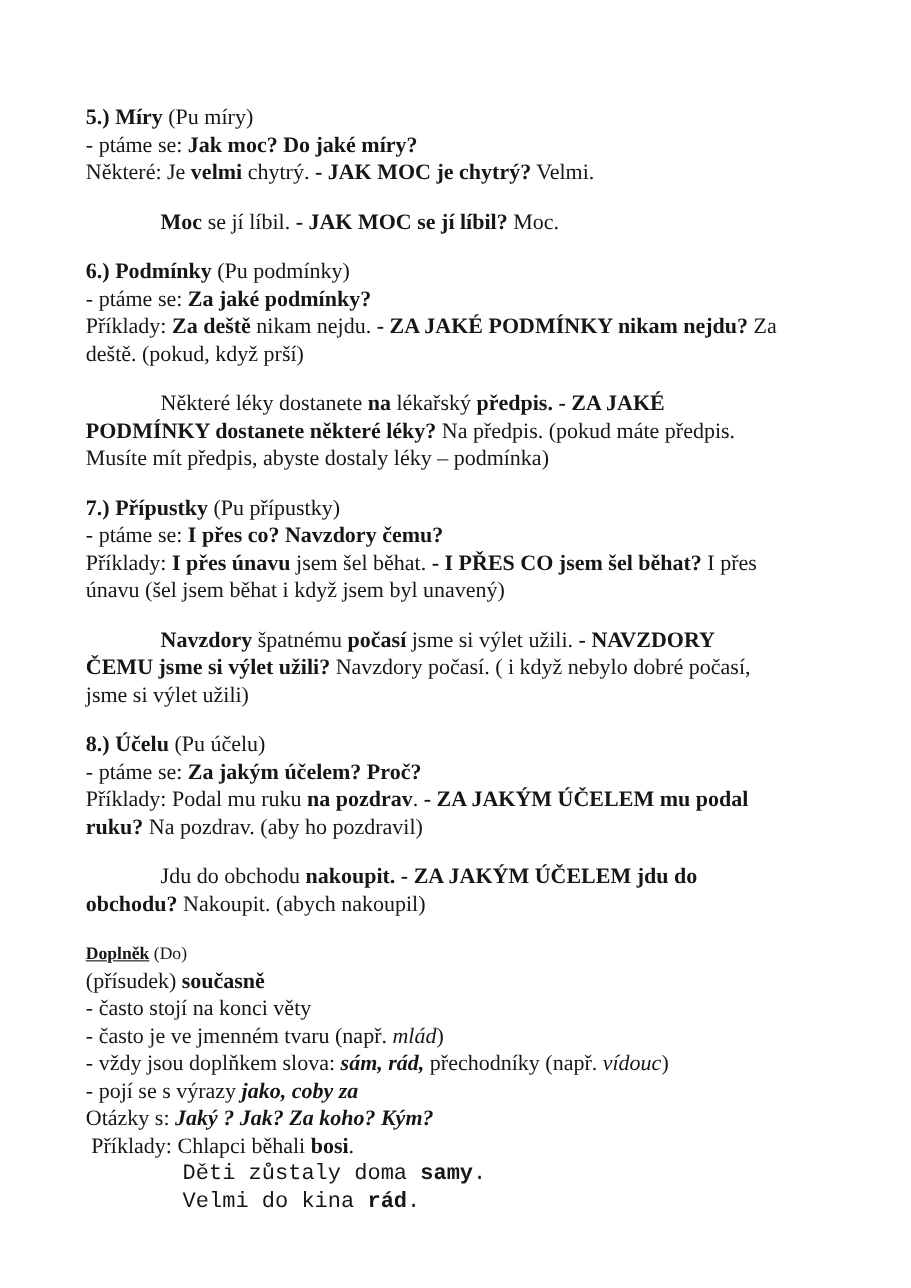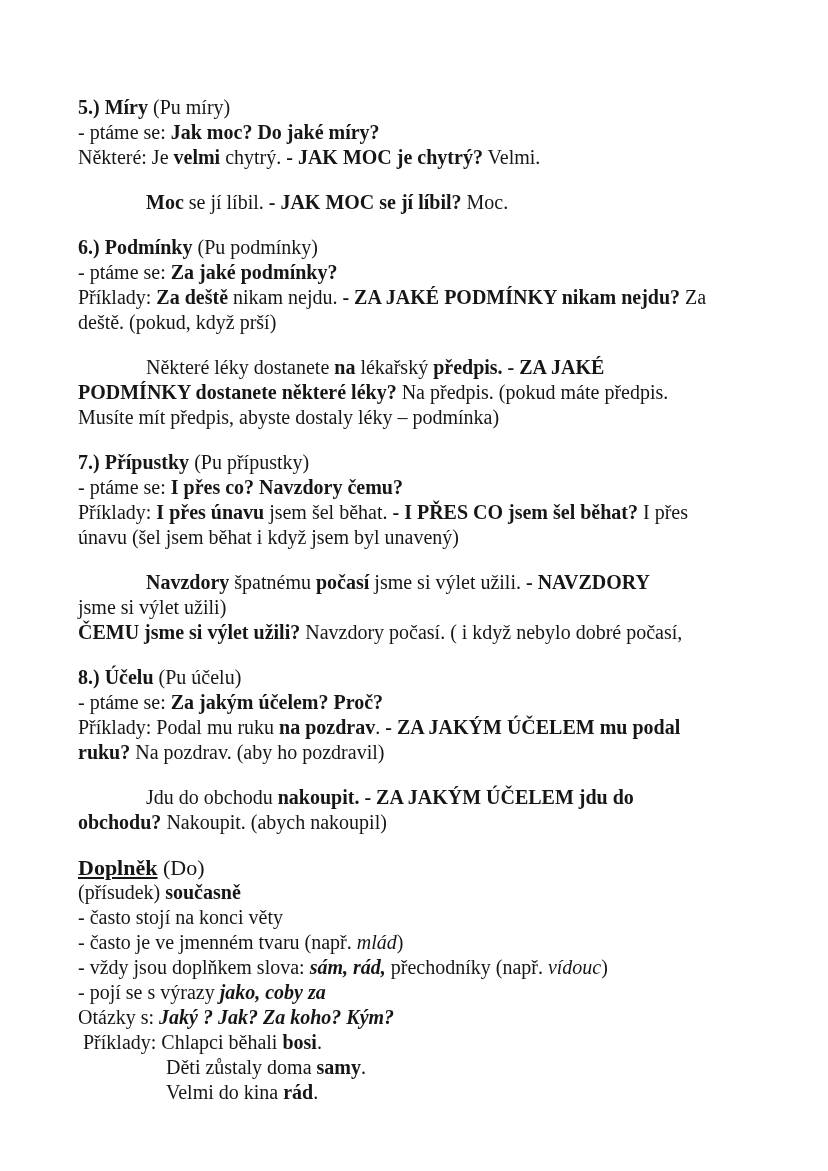--- a/index.html
+++ b/index.html
@@ -21,22 +21,22 @@
     width: 700px;
     font-family: "Liberation Serif", "DejaVu Serif", serif;
     font-size: 20px;
     line-height: 25px;
     color: #161616;
   }
   .block { margin: 0 0 20px 0; }
   .block:last-child { margin-bottom: 0; }
   .line { white-space: pre; }
   .line.ind-1 { padding-left: 68px; margin-top: 20px; }
-  .line.ind-2 { padding-left: 88px; }
-  .line.heading { font-size: 22px; }
+  .line.ind-2 { padding-left: 88px; font-family: Liberation Mono, monospace; }
+  .line.heading { font-size: 16px; }
   span.b { font-weight: bold; }
   span.i { font-style: italic; }
   span.u { text-decoration: underline; }
 </style>
 </head>
 <body>
 
 <div class="page">
   <div class="content" id="doc-content" style="color: rgb(22, 22, 22);">
       <div class="block">
@@ -53,22 +53,22 @@
         <div class="line ind-1"><span>Některé léky dostanete </span><span class="b">na</span><span> lékařský </span><span class="b">předpis. - ZA JAKÉ</span></div>
         <div class="line ind-0"><span class="b">PODMÍNKY dostanete některé léky?</span><span> Na předpis. (pokud máte předpis.</span></div>
         <div class="line ind-0"><span>Musíte mít předpis, abyste dostaly léky – podmínka)</span></div>
       </div>
       <div class="block">
         <div class="line ind-0"><span class="b">7.) Přípustky</span><span> (Pu přípustky)</span></div>
         <div class="line ind-0"><span>- ptáme se: </span><span class="b">I přes co? Navzdory čemu?</span></div>
         <div class="line ind-0"><span>Příklady: </span><span class="b">I přes únavu</span><span> jsem šel běhat. </span><span class="b">- I PŘES CO jsem šel běhat?</span><span> I přes</span></div>
         <div class="line ind-0"><span>únavu (šel jsem běhat i když jsem byl unavený)</span></div>
         <div class="line ind-1"><span class="b">Navzdory</span><span> špatnému </span><span class="b">počasí</span><span> jsme si výlet užili. </span><span class="b">- NAVZDORY</span></div>
+        <div class="line ind-0"><span class="b">ČEMU jsme si výlet užili?</span><span> Navzdory počasí. ( i když nebylo dobré počasí,</span></div>
         <div class="line ind-0"><span>jsme si výlet užili)</span></div>
-        <div class="line ind-0"><span class="b">ČEMU jsme si výlet užili?</span><span> Navzdory počasí. ( i když nebylo dobré počasí,</span></div>
       </div>
       <div class="block">
         <div class="line ind-0"><span class="b">8.) Účelu</span><span> (Pu účelu)</span></div>
         <div class="line ind-0"><span>- ptáme se: </span><span class="b">Za jakým účelem? Proč?</span></div>
         <div class="line ind-0"><span>Příklady: Podal mu ruku </span><span class="b">na pozdrav</span><span>. </span><span class="b">- ZA JAKÝM ÚČELEM mu podal</span></div>
         <div class="line ind-0"><span class="b">ruku?</span><span> Na pozdrav. (aby ho pozdravil)</span></div>
         <div class="line ind-1"><span>Jdu do obchodu </span><span class="b">nakoupit. - ZA JAKÝM ÚČELEM jdu do</span></div>
         <div class="line ind-0"><span class="b">obchodu?</span><span> Nakoupit. (abych nakoupil)</span></div>
       </div>
       <div class="block">

